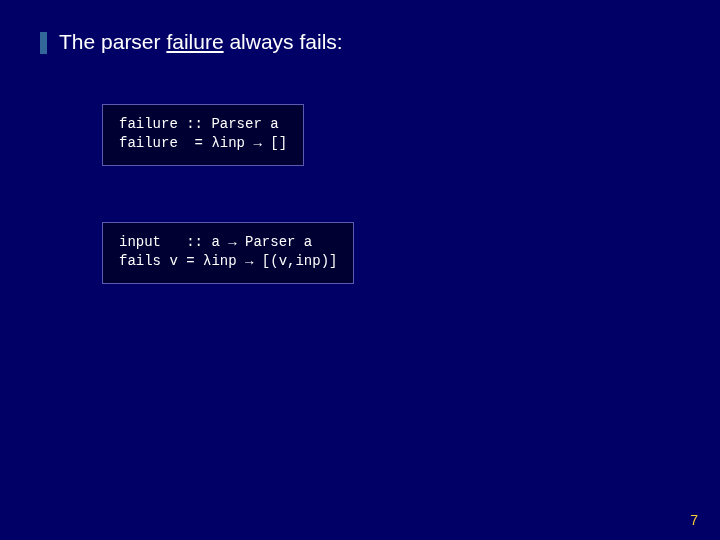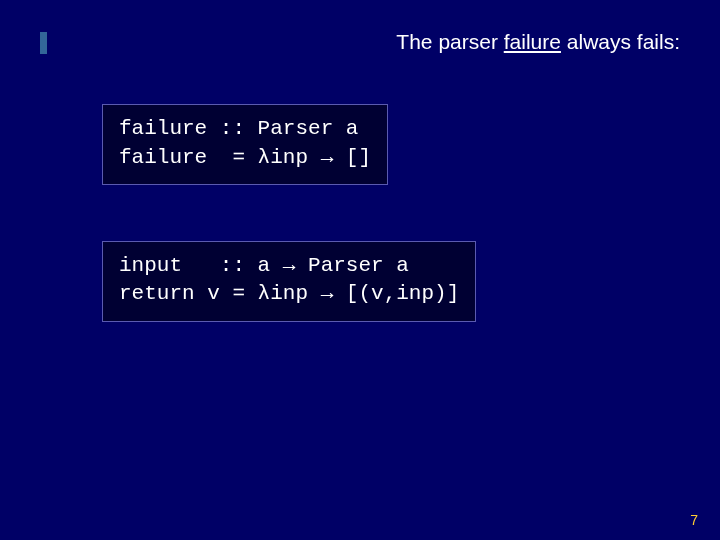--- a/index.html
+++ b/index.html
@@ -10,36 +10,35 @@
     color: #ffffff;
     position: relative;
     padding: 28px 40px 20px 40px;
   }
   .bullet-line {
     display: flex;
     align-items: flex-start;
     gap: 12px;
     font-size: 21px;
     line-height: 1.35;
-    text-align: right;
   }
   .bullet-mark {
     width: 7px;
     height: 22px;
     background: #336699;
     flex: 0 0 auto;
     margin-top: 4px;
   }
   .bullet-text { flex: 1; }
   .underl { text-decoration: underline; }
   .codebox {
     background: #000033;
     border: 1px solid #5a5ab0;
     font-family: "Courier New", monospace;
-    font-size: 21px;
+    font-size: 14px;
     color: #ffffff;
     padding: 10px 16px 12px 16px;
     line-height: 1.35;
     white-space: pre;
     display: inline-block;
   }
   .block1 { margin-bottom: 56px; }
   .codewrap1 { margin: 48px 0 0 62px; }
   .block2 { margin-bottom: 0; }
   .codewrap2 { margin: 54px 0 0 62px; }
@@ -64,17 +63,17 @@
   </div>
   <div class="codewrap1">
     <div class="codebox"><span>failure :: Parser a</span>
 <span>failure  = λinp → []</span></div>
   </div>
 </div>
 
 <div class="block2">
   <div class="codewrap2">
     <div class="codebox"><span>input   :: a → Parser a</span>
-<span>return v = λinp → [(v,inp)]</span></div>
+<span>fails v = λinp → [(v,inp)]</span></div>
   </div>
 </div>
 
 <div class="pagenum">7</div>
 
 </body></html>

